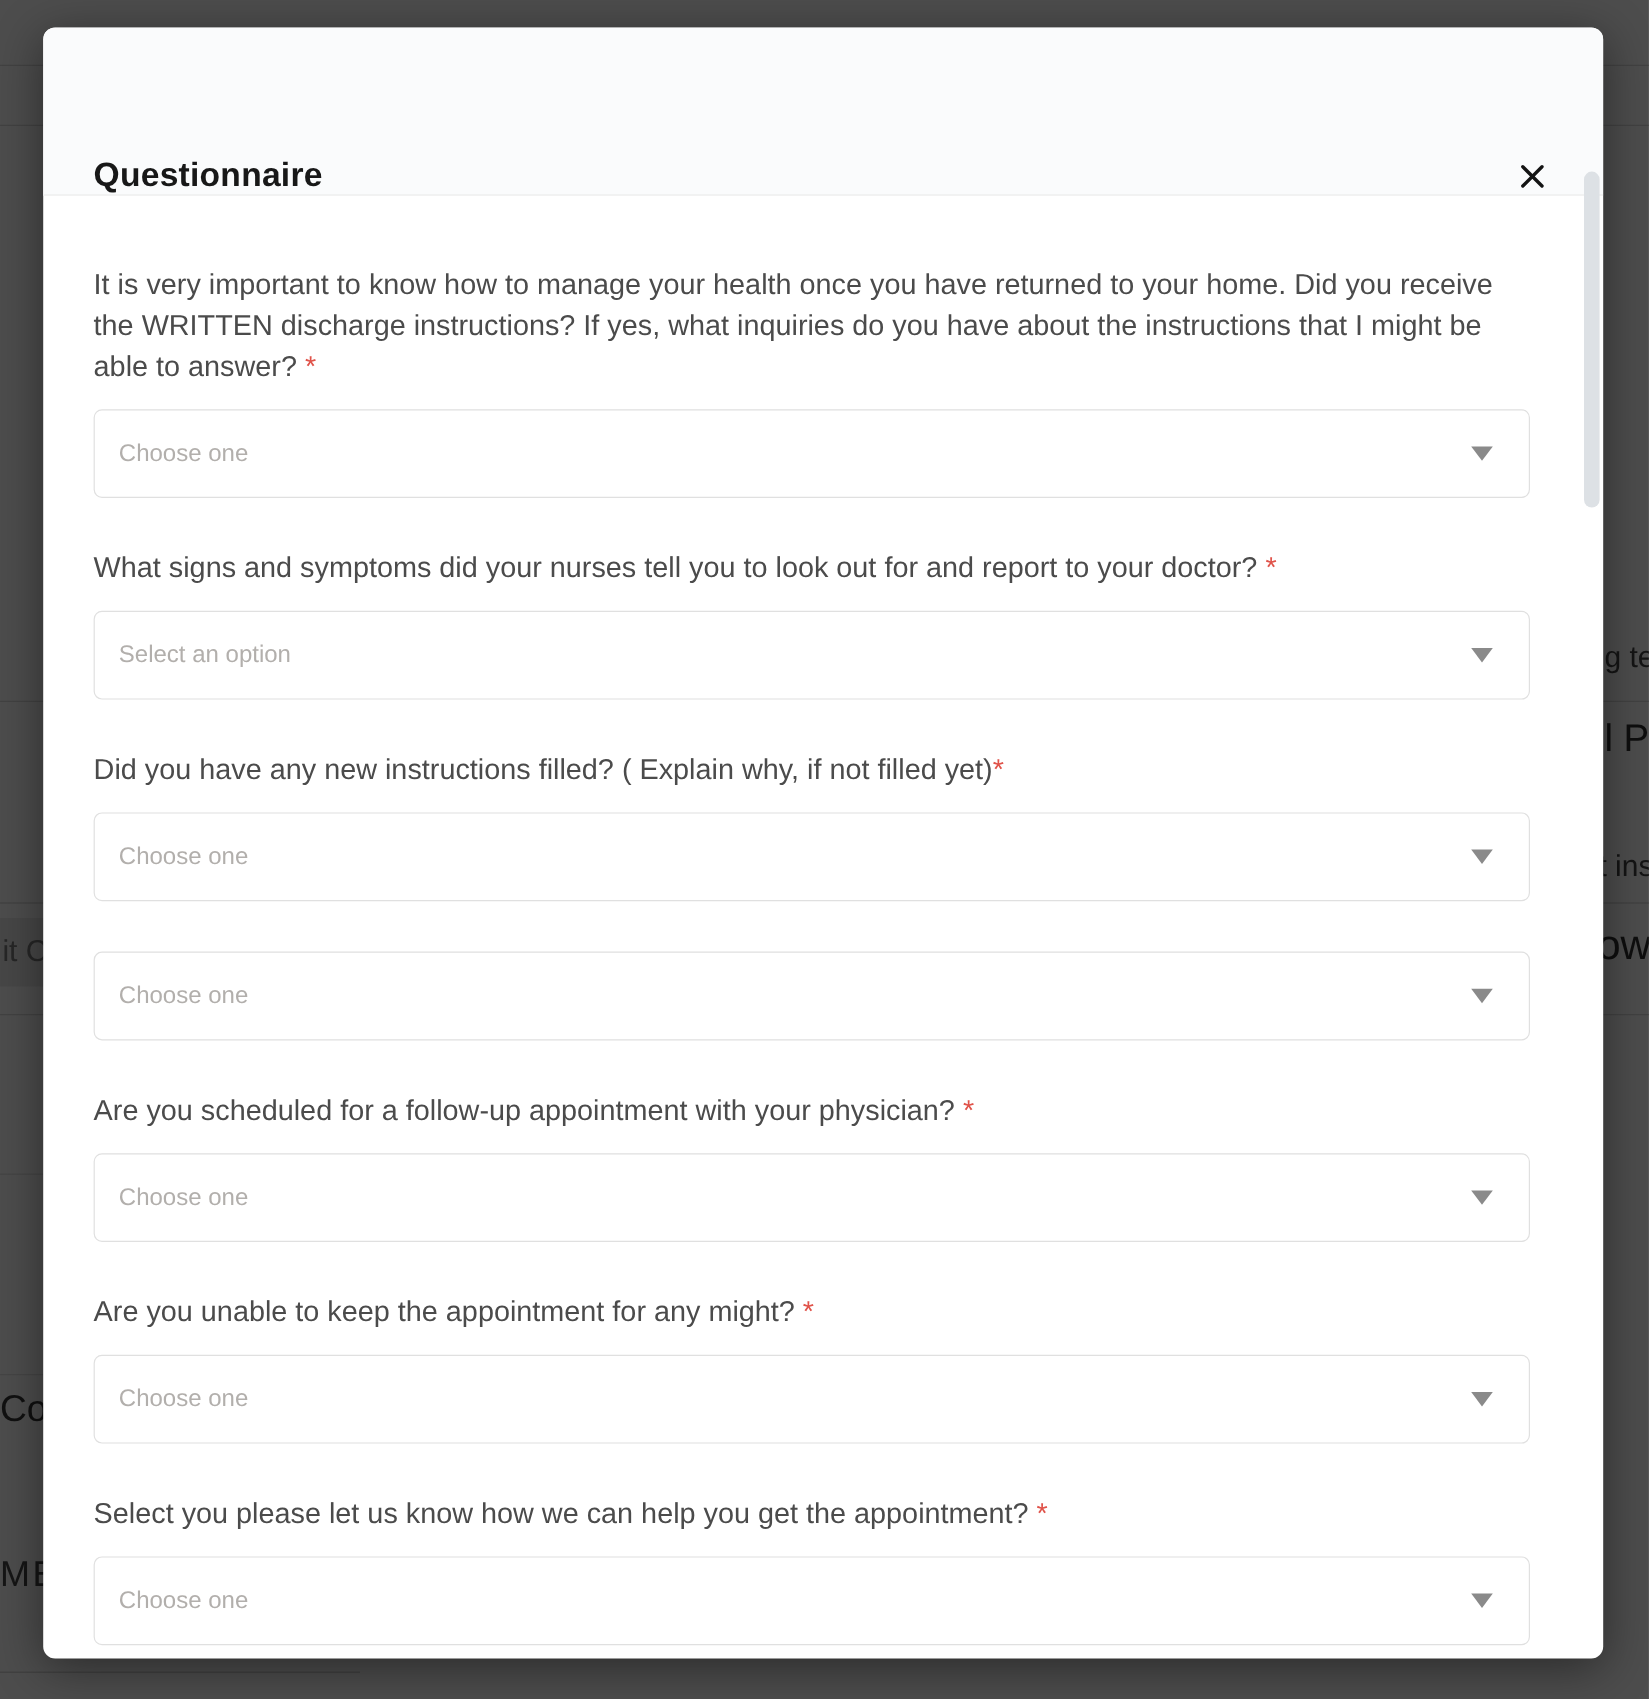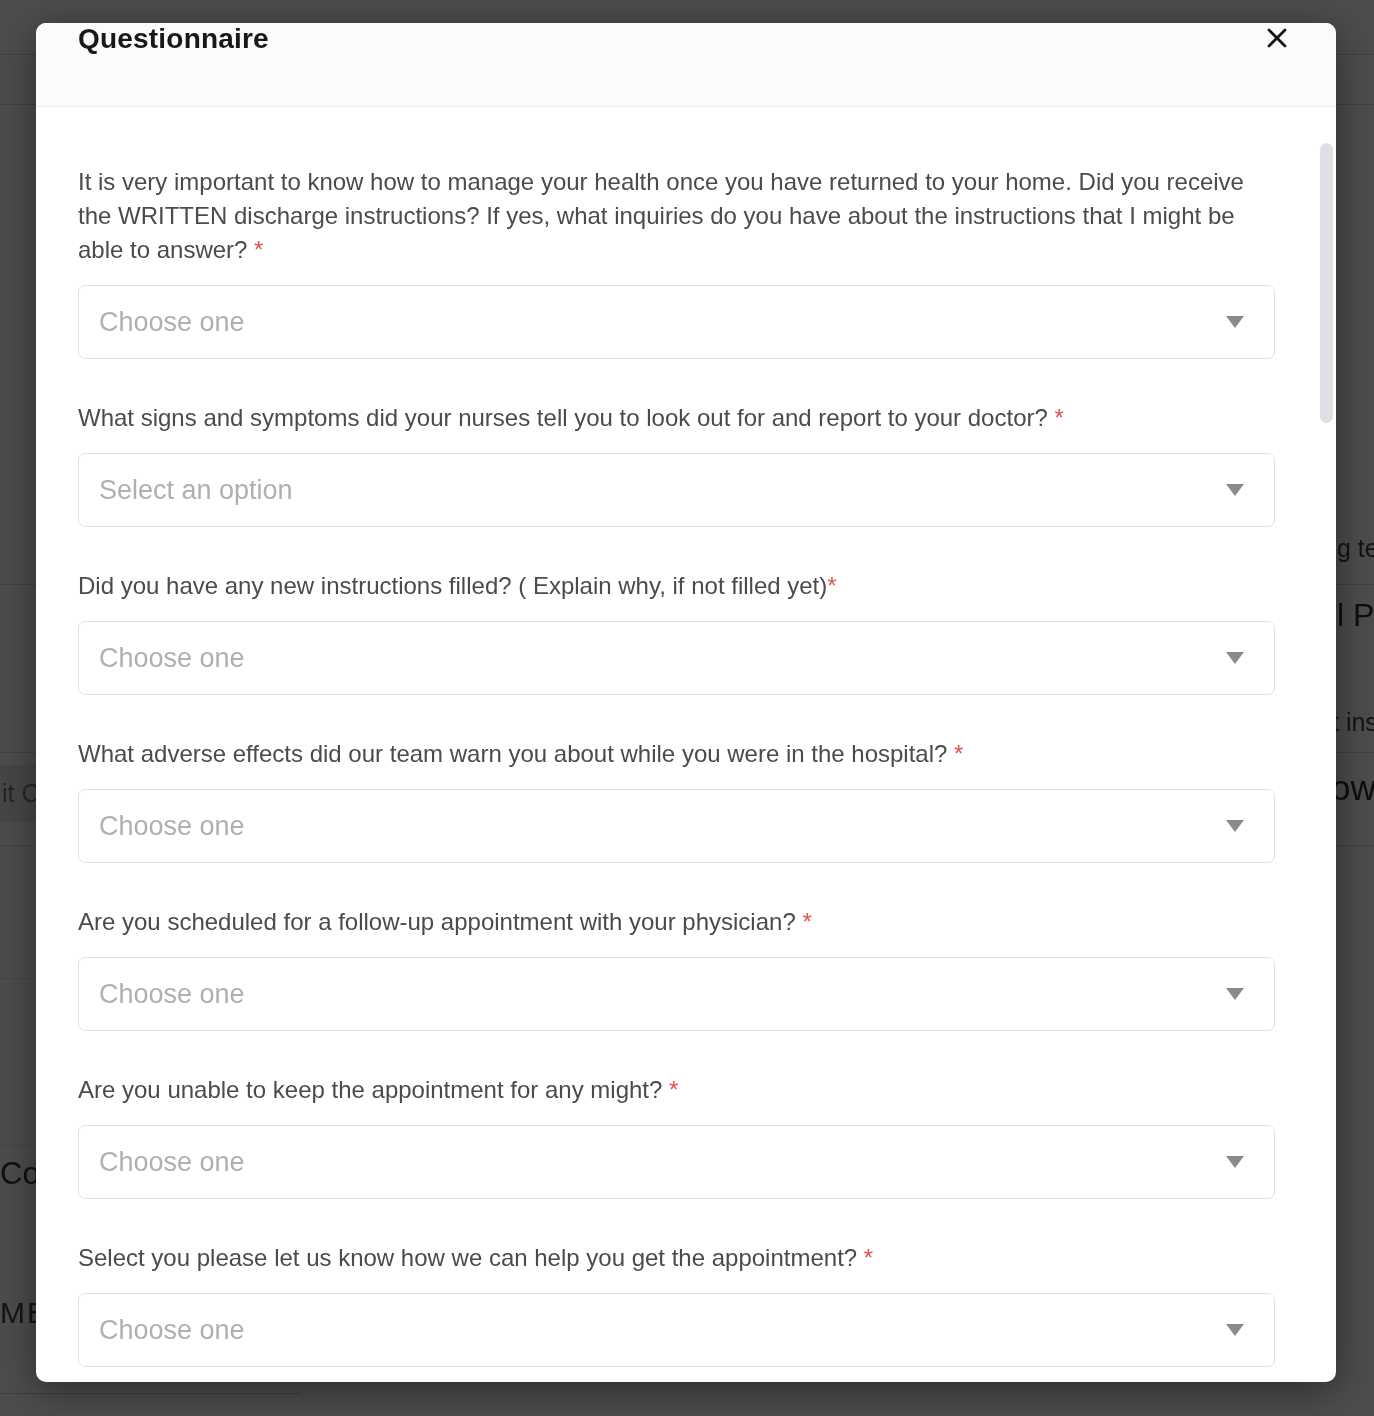--- a/index.html
+++ b/index.html
@@ -29,23 +29,23 @@
   .bg-frag.f-co{left:0;top:1156px;font-size:31px;color:#101010;}
   .bg-frag.f-me{left:0;top:1296px;font-size:30px;color:#151515;letter-spacing:2px;}
 
   
   .modal{
     position:absolute;left:36px;top:23px;width:1300px;height:1359px;
     background:#ffffff;border-radius:10px;overflow:hidden;
     box-shadow:0 8px 40px rgba(0,0,0,0.45);
   }
   .modal-header{
-    height:84px;box-sizing:border-box;background:#fafbfc;
+    height:140px;box-sizing:border-box;background:#fafbfc;
     border-bottom:1px solid #ececec;
-    display:flex;align-items:flex-start;justify-content:space-between;
+    display:flex;align-items:flex-end;justify-content:space-between;
     padding:0 44px 0 42px;
   }
   .modal-title{font-size:28px;font-weight:600;color:#181818;letter-spacing:.2px;}
   .close-btn{
     width:30px;height:30px;border:none;background:transparent;cursor:pointer;
     display:flex;align-items:center;justify-content:center;padding:0;
   }
   .close-btn svg{display:block;}
 
   .modal-body{
@@ -54,21 +54,21 @@
   .q-group{margin-bottom:42px;}
   .q-label{
     font-size:24px;line-height:34px;color:#4b4b4b;margin-bottom:18px;
   }
   .q-star{color:#e0534a;}
   .select{
     box-sizing:border-box;height:74px;border:1px solid #e0e0e0;border-radius:7px;
     background:#fff;display:flex;align-items:center;justify-content:space-between;
     padding:0 30px 0 20px;cursor:pointer;
   }
-  .select-placeholder{font-size:27px;color:#b2afac;}
+  .select-placeholder{font-size:20px;color:#b2afac;}
   .caret{
     width:0;height:0;border-left:9px solid transparent;border-right:9px solid transparent;
     border-top:12px solid #8a8a8a;flex:0 0 auto;
   }
   
   .scroll-thumb{
     position:absolute;top:120px;right:3px;width:13px;height:280px;
     border-radius:7px;background:#dde1e5;
   }
 </style>
@@ -133,23 +133,20 @@
     <div class="q-label">
       <span class="q-text">Did you have any new instructions filled? ( Explain why, if not filled yet)</span><span class="q-star">*</span>
     </div>
     <div class="select" role="button" aria-haspopup="listbox">
       <span class="select-placeholder">Choose one</span>
       <span class="caret"></span>
     </div>
   </div>
 
   <div class="q-group">
-    <div class="q-label">
-      <span class="q-text">What adverse effects did our team warn you about while you were in the hospital? </span><span class="q-star">*</span>
-    </div>
     <div class="select" role="button" aria-haspopup="listbox">
       <span class="select-placeholder">Choose one</span>
       <span class="caret"></span>
     </div>
   </div>
 
   <div class="q-group">
     <div class="q-label">
       <span class="q-text">Are you scheduled for a follow-up appointment with your physician? </span><span class="q-star">*</span>
     </div>

